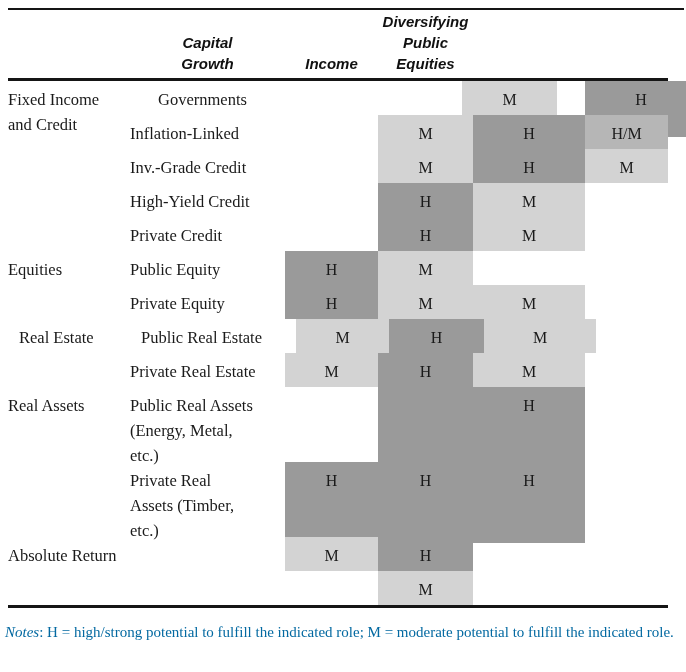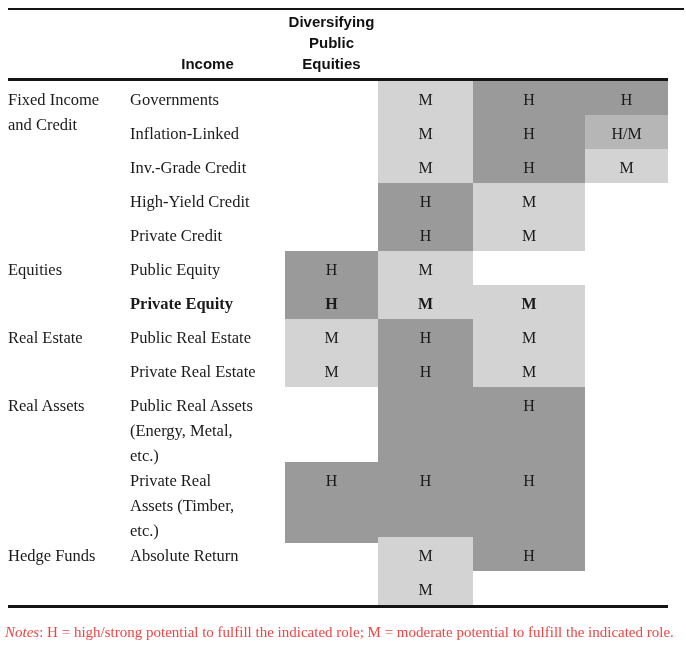--- a/index.html
+++ b/index.html
@@ -25,21 +25,21 @@
     width: 660px; height: 66px;
     display: grid;
     grid-template-columns: 122px 155px 93px 95px 112px 83px;
     align-items: end;
     font-family: "Liberation Sans", sans-serif;
     font-weight: bold;
     font-size: 15px;
     line-height: 21px;
     color: #111;
   }
-  .hcell { white-space: pre-line; text-align: center; padding-bottom: 2px; }
+  .hcell { white-space: pre-line; text-align: center; padding-bottom: 2px; font-style: italic; }
   .hcell.left { text-align: left; }
 
   #rows {
     position: absolute;
     left: 8px; top: 81px;
     width: 660px;
   }
   .trow {
     display: grid;
     grid-template-columns: 122px 155px 93px 95px 112px 83px;
@@ -57,43 +57,45 @@
   .bg-light  { background: var(--light); }
   .bg-medium { background: var(--medium); }
   .bg-dark   { background: var(--dark); }
 
   #notes {
     position: absolute;
     left: 5px; top: 620px;
     width: 678px;
     font-size: 15px;
     line-height: 25px;
-    color: #ef4444;
+    color: #0369a1;
   }
   #notes .it { font-style: italic; }
 </style>
 </head>
 <body>
 
 <div id="canvas">
 
   <div id="rule-top" class="rule"></div>
 
   <div id="header-row">
     <div class="hcell"></div>
+    <div class="hcell">Capital
+Growth</div>
     <div class="hcell">Income</div>
     <div class="hcell">Diversifying
 Public
 Equities</div>
   </div>
 
   <div id="rule-header" class="rule"></div>
 
   <div id="rows">
-      <div class="trow" style="height: 34px;">
+      <div class="trow" style="height: 34px; gap: 28px;">
         <div class="tcell group-cell bg-none">Fixed Income
 and Credit</div>
         <div class="tcell name-cell bg-none">Governments</div>
         <div class="tcell rating-cell bg-none"></div>
         <div class="tcell rating-cell bg-light">M</div>
         <div class="tcell rating-cell bg-dark">H</div>
         <div class="tcell rating-cell bg-dark">H</div>
       </div>
       <div class="trow" style="height: 34px;">
         <div class="tcell group-cell bg-none"></div>
@@ -128,29 +130,29 @@
         <div class="tcell rating-cell bg-none"></div>
       </div>
       <div class="trow" style="height: 34px;">
         <div class="tcell group-cell bg-none">Equities</div>
         <div class="tcell name-cell bg-none">Public Equity</div>
         <div class="tcell rating-cell bg-dark">H</div>
         <div class="tcell rating-cell bg-light">M</div>
         <div class="tcell rating-cell bg-none"></div>
         <div class="tcell rating-cell bg-none"></div>
       </div>
-      <div class="trow" style="height: 34px; font-weight: bold;">
+      <div class="trow" style="height: 34px;">
         <div class="tcell group-cell bg-none"></div>
         <div class="tcell name-cell bg-none">Private Equity</div>
         <div class="tcell rating-cell bg-dark">H</div>
         <div class="tcell rating-cell bg-light">M</div>
         <div class="tcell rating-cell bg-light">M</div>
         <div class="tcell rating-cell bg-none"></div>
       </div>
-      <div class="trow" style="height: 34px;">
+      <div class="trow" style="height: 34px; margin-left: 11px;">
         <div class="tcell group-cell bg-none">Real Estate</div>
         <div class="tcell name-cell bg-none">Public Real Estate</div>
         <div class="tcell rating-cell bg-light">M</div>
         <div class="tcell rating-cell bg-dark">H</div>
         <div class="tcell rating-cell bg-light">M</div>
         <div class="tcell rating-cell bg-none"></div>
       </div>
       <div class="trow" style="height: 34px;">
         <div class="tcell group-cell bg-none"></div>
         <div class="tcell name-cell bg-none">Private Real Estate</div>
@@ -173,21 +175,20 @@
         <div class="tcell group-cell bg-none"></div>
         <div class="tcell name-cell bg-none">Private Real
 Assets (Timber,
 etc.)</div>
         <div class="tcell rating-cell bg-dark">H</div>
         <div class="tcell rating-cell bg-dark">H</div>
         <div class="tcell rating-cell bg-dark">H</div>
         <div class="tcell rating-cell bg-none"></div>
       </div>
       <div class="trow" style="height: 34px;">
-        <div class="tcell group-cell bg-none">Hedge Funds</div>
         <div class="tcell name-cell bg-none">Absolute Return</div>
         <div class="tcell rating-cell bg-none"></div>
         <div class="tcell rating-cell bg-light">M</div>
         <div class="tcell rating-cell bg-dark">H</div>
         <div class="tcell rating-cell bg-none"></div>
       </div>
       <div class="trow" style="height: 34px;">
         <div class="tcell group-cell bg-none"></div>
         <div class="tcell rating-cell bg-none"></div>
         <div class="tcell rating-cell bg-none"></div>

